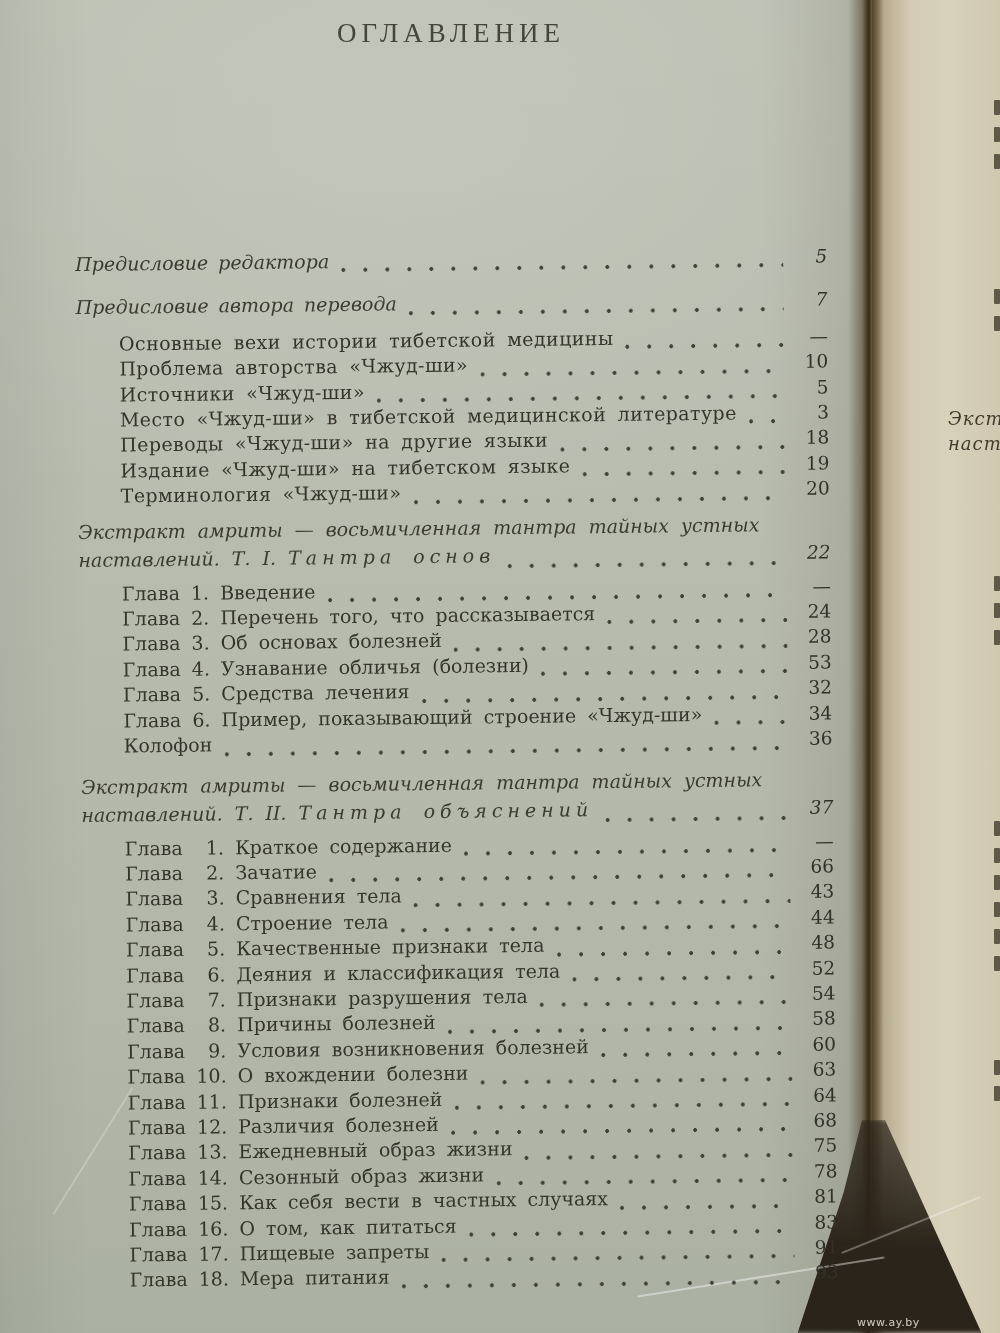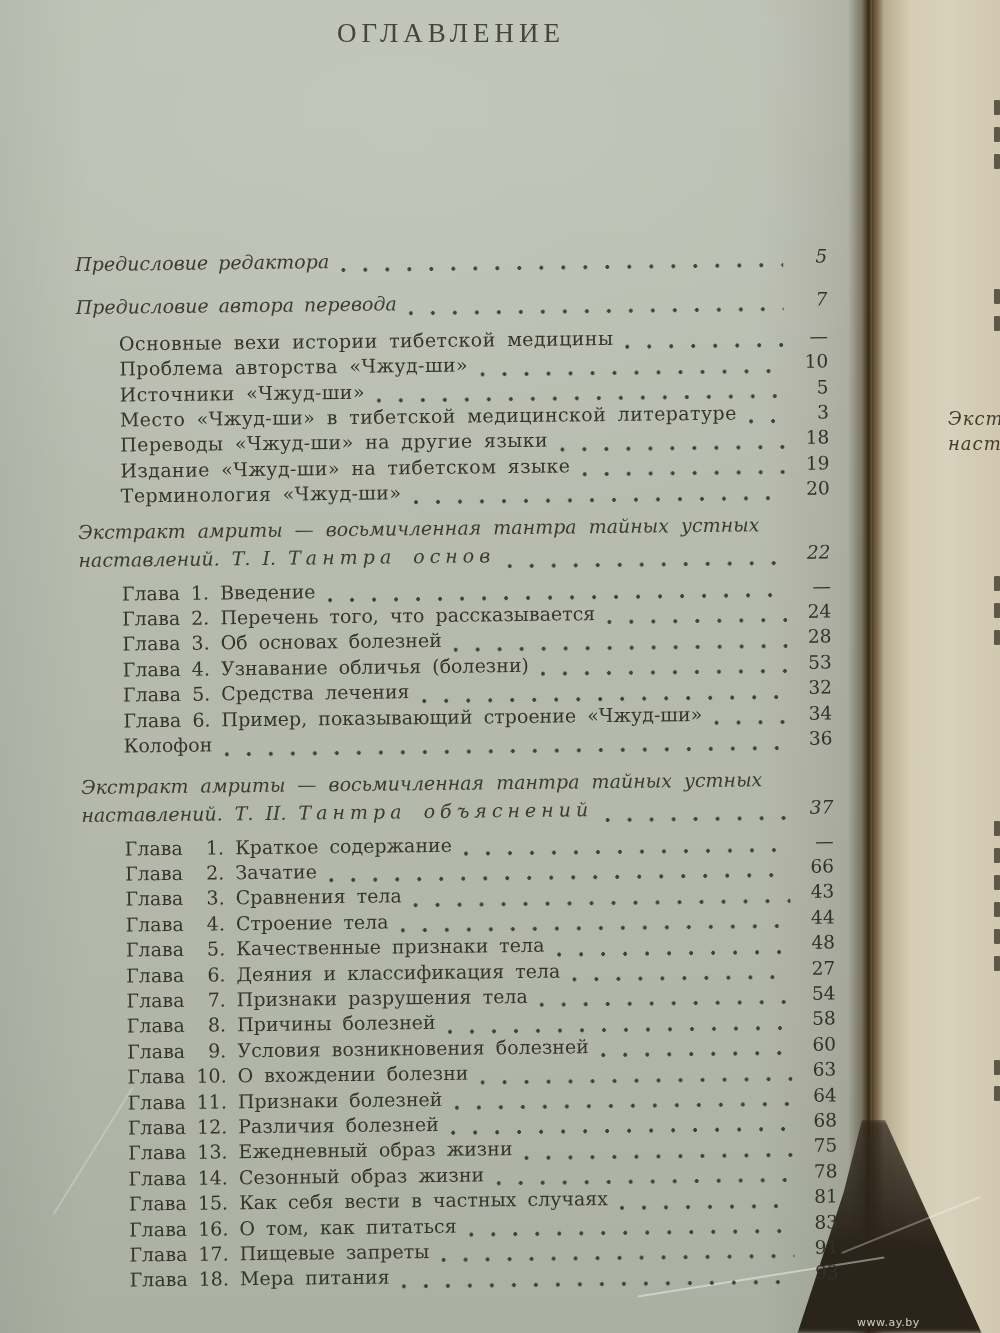--- a/index.html
+++ b/index.html
@@ -233,21 +233,21 @@
       <span class="pgnum">44</span>
     </div>
     <div class="row ch">
       <span class="label">Глава  5. Качественные признаки тела</span>
       <span class="leader"></span>
       <span class="pgnum">48</span>
     </div>
     <div class="row ch">
       <span class="label">Глава  6. Деяния и классификация тела</span>
       <span class="leader"></span>
-      <span class="pgnum">27</span>
+      <span class="pgnum">52</span>
     </div>
     <div class="row ch">
       <span class="label">Глава  7. Признаки разрушения тела</span>
       <span class="leader"></span>
       <span class="pgnum">54</span>
     </div>
     <div class="row ch">
       <span class="label">Глава  8. Причины болезней</span>
       <span class="leader"></span>
       <span class="pgnum">58</span>

